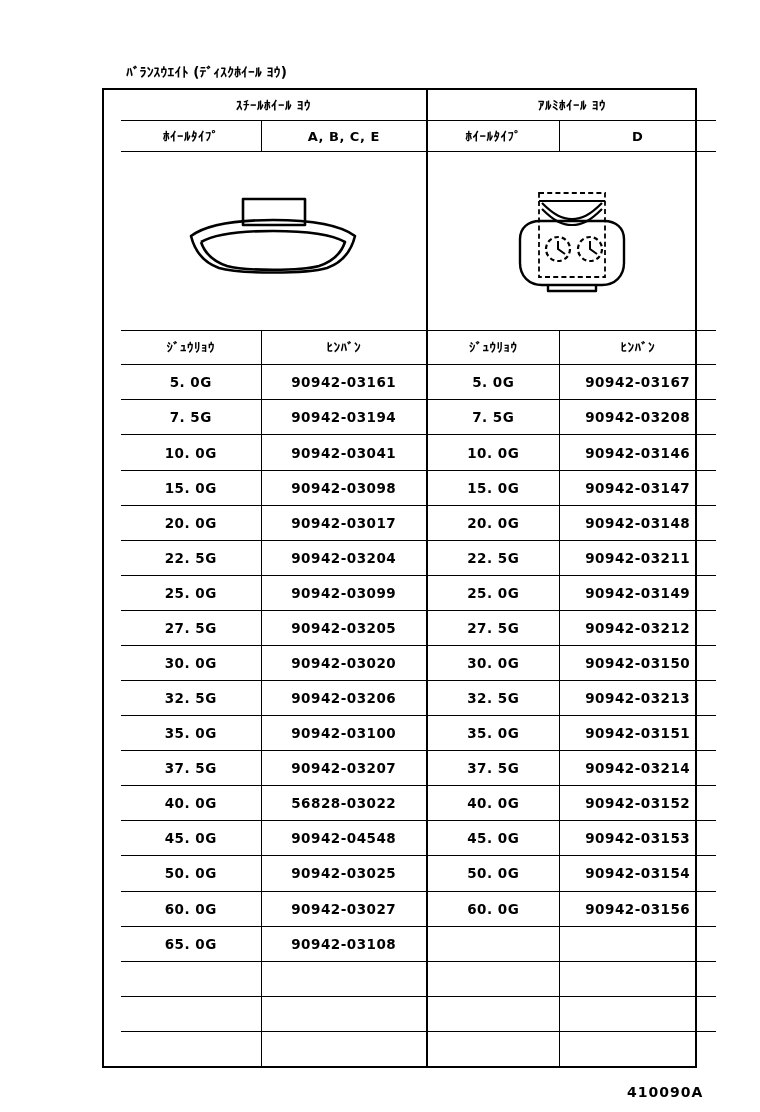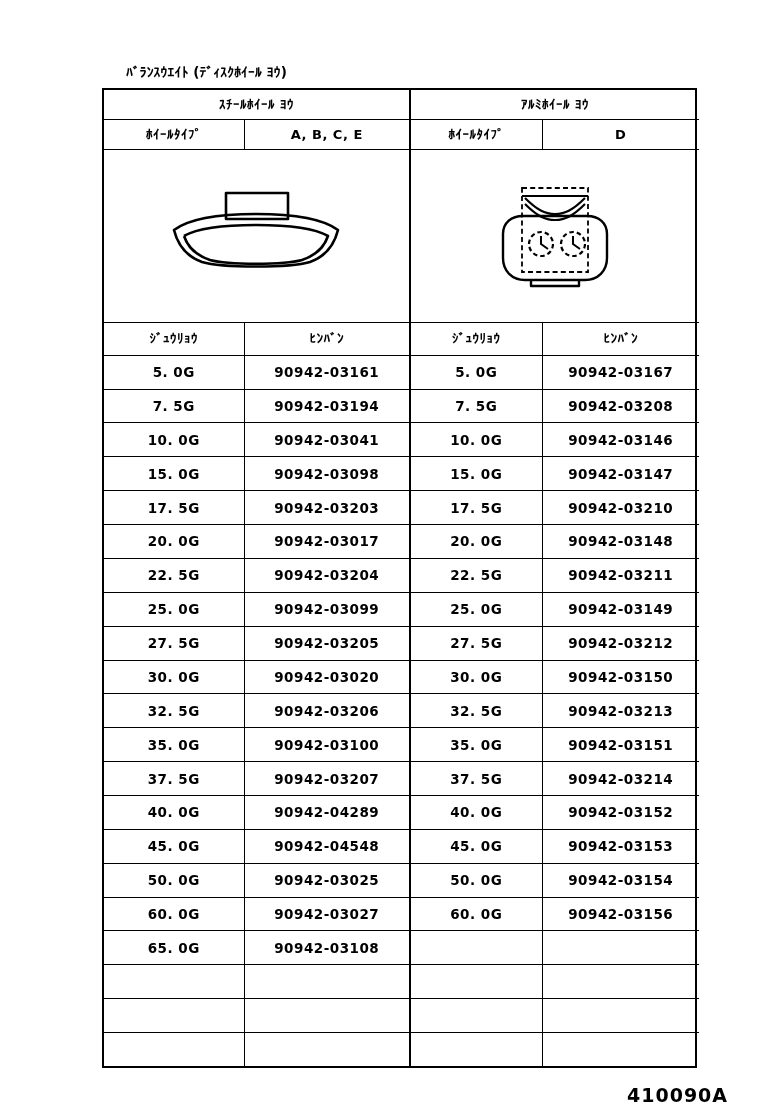--- a/index.html
+++ b/index.html
@@ -36,20 +36,21 @@
 
   
   .table-frame {
     position: absolute;
     left: 102px;
     top: 88px;
     width: 595px;
     height: 980px;
     border: 2px solid #000;
     box-sizing: border-box;
+    padding-left: 17px;
   }
 
   .tbl {
     width: 100%;
     height: 100%;
     border-collapse: collapse;
     table-layout: fixed;
   }
   .tbl td {
     border: 1px solid #000;
@@ -104,21 +105,21 @@
     justify-content: center;
     width: 100%;
     height: 160px;
   }
 
   
   .footer-code {
     position: absolute;
     left: 627px;
     top: 1084px;
-    font-size: 19px;
+    font-size: 14px;
     font-weight: bold;
     letter-spacing: 1px;
     white-space: nowrap;
   }
 </style>
 </head>
 <body>
 
 <div class="page">
 
@@ -217,26 +218,20 @@
           <td class="cell-weight">10. 0G</td>
           <td class="cell-part">90942-03146</td>
         </tr>
         <tr class="data-row">
           <td class="cell-weight">15. 0G</td>
           <td class="cell-part div-right">90942-03098</td>
           <td class="cell-weight">15. 0G</td>
           <td class="cell-part">90942-03147</td>
         </tr>
         <tr class="data-row">
-          <td class="cell-weight">17. 5G</td>
-          <td class="cell-part div-right">90942-03203</td>
-          <td class="cell-weight">17. 5G</td>
-          <td class="cell-part">90942-03210</td>
-        </tr>
-        <tr class="data-row">
           <td class="cell-weight">20. 0G</td>
           <td class="cell-part div-right">90942-03017</td>
           <td class="cell-weight">20. 0G</td>
           <td class="cell-part">90942-03148</td>
         </tr>
         <tr class="data-row">
           <td class="cell-weight">22. 5G</td>
           <td class="cell-part div-right">90942-03204</td>
           <td class="cell-weight">22. 5G</td>
           <td class="cell-part">90942-03211</td>
@@ -272,21 +267,21 @@
           <td class="cell-part">90942-03151</td>
         </tr>
         <tr class="data-row">
           <td class="cell-weight">37. 5G</td>
           <td class="cell-part div-right">90942-03207</td>
           <td class="cell-weight">37. 5G</td>
           <td class="cell-part">90942-03214</td>
         </tr>
         <tr class="data-row">
           <td class="cell-weight">40. 0G</td>
-          <td class="cell-part div-right">90942-04289</td>
+          <td class="cell-part div-right">56828-03022</td>
           <td class="cell-weight">40. 0G</td>
           <td class="cell-part">90942-03152</td>
         </tr>
         <tr class="data-row">
           <td class="cell-weight">45. 0G</td>
           <td class="cell-part div-right">90942-04548</td>
           <td class="cell-weight">45. 0G</td>
           <td class="cell-part">90942-03153</td>
         </tr>
         <tr class="data-row">

